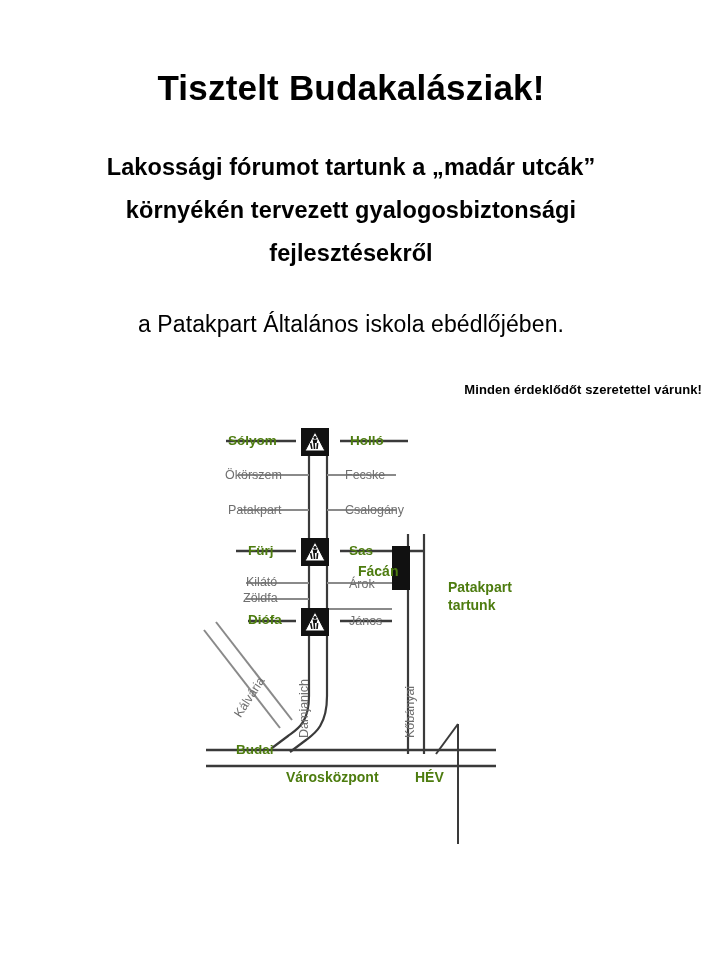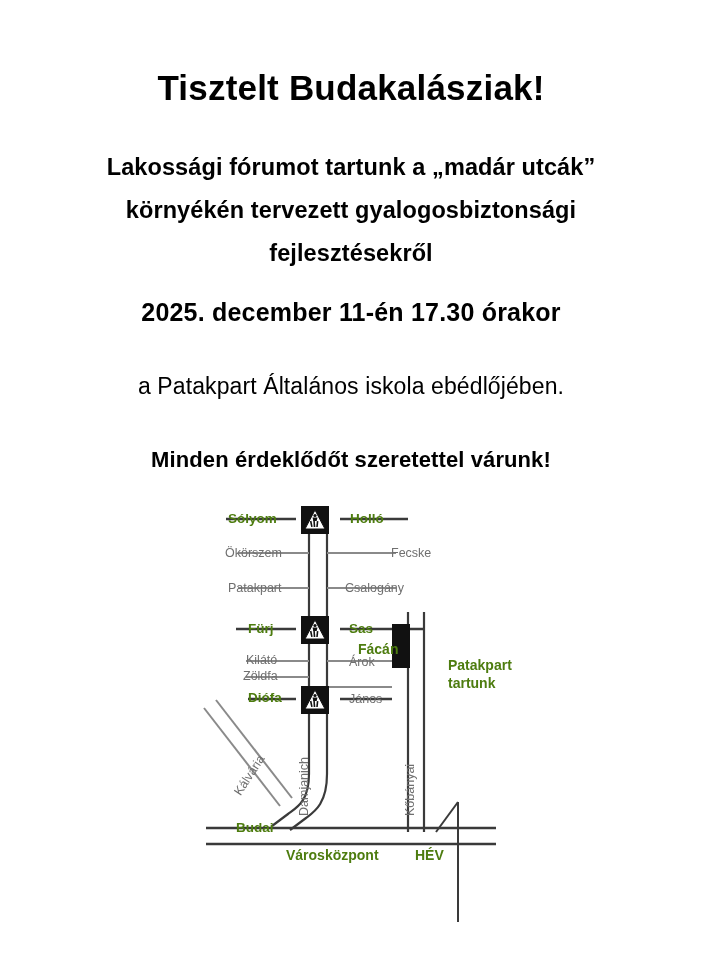--- a/index.html
+++ b/index.html
@@ -44,23 +44,24 @@
     font-size: 25px;
     margin-top: 16px;
     letter-spacing: 0.2px;
   }
   .line.place {
     font-size: 23px;
     font-weight: normal;
     margin-top: 30px;
   }
   .line.invite {
-    font-size: 22px;
+    font-size: 13px;
     font-weight: bold;
     margin-top: 32px;
+    text-align: right;
   }
 
   
   .map-wrap {
     position: relative;
     width: 702px;
     height: 440px;
     margin-top: 22px;
   }
   .map {
@@ -101,21 +102,20 @@
 <body>
 
 <div class="poster">
 
   <div class="title">Tisztelt Budakalásziak!</div>
 
   <div class="body-block">
     <div class="line">Lakossági fórumot tartunk a „madár utcák”</div>
     <div class="line">környékén tervezett gyalogosbiztonsági</div>
     <div class="line">fejlesztésekről</div>
-    <div class="line date">2025. december 11-én 17.30 órakor</div>
     <div class="line place">a Patakpart Általános iskola ebédlőjében.</div>
     <div class="line invite">Minden érdeklődőt szeretettel várunk!</div>
   </div>
 
   <div class="map-wrap">
     <div class="map">
       <svg width="330" height="430" viewBox="0 0 330 430" xmlns="http://www.w3.org/2000/svg">
 
         <g stroke="#3a3a3a" fill="none">
           <line x1="113" y1="18" x2="113" y2="272" stroke-width="2.2"></line>
@@ -210,21 +210,21 @@
           <circle cx="11" cy="6.5" r="1.6"></circle>
           <path d="M8.5 8.5 L13.5 8.5 L12.6 12 L9.4 12 Z"></path>
         </g>
       </svg>
     </div>
 
     <span class="maplabel lbl-bold" style="left:228px; top:9px;">Sólyom</span>
     <span class="maplabel lbl-bold" style="left:350px; top:9px;">Holló</span>
 
     <span class="maplabel lbl-grey" style="left:225px; top:44px;">Ökörszem</span>
-    <span class="maplabel lbl-grey" style="left:345px; top:44px;margin-left:46px;">Fecske</span>
+    <span class="maplabel lbl-grey" style="left:345px; top:44px;">Fecske</span>
 
     <span class="maplabel lbl-grey" style="left:228px; top:79px;">Patakpart</span>
     <span class="maplabel lbl-grey" style="left:345px; top:79px;">Csalogány</span>
 
     <span class="maplabel lbl-bold" style="left:248px; top:119px;">Fürj</span>
     <span class="maplabel lbl-bold" style="left:349px; top:119px;">Sas</span>
 
     <span class="maplabel lbl-grey" style="left:246px; top:151px;">Kilátó</span>
     <span class="maplabel lbl-small-bold" style="left:358px; top:139px;">Fácán</span>
     <span class="maplabel lbl-grey" style="left:243px; top:167px;">Zöldfa</span>

